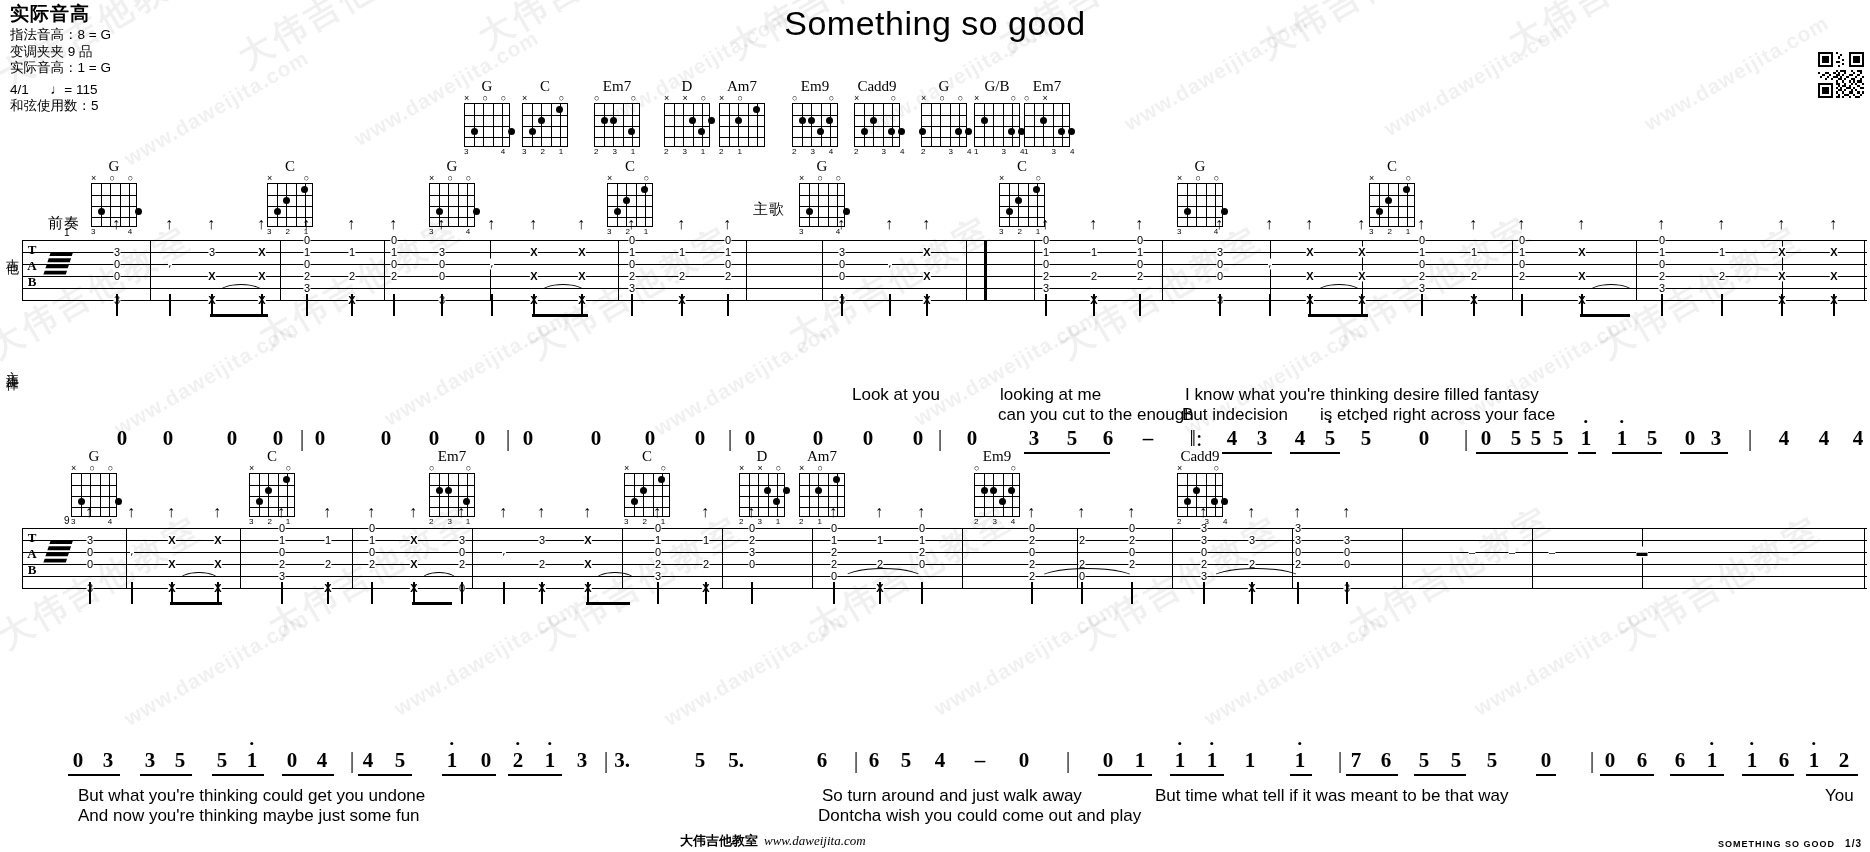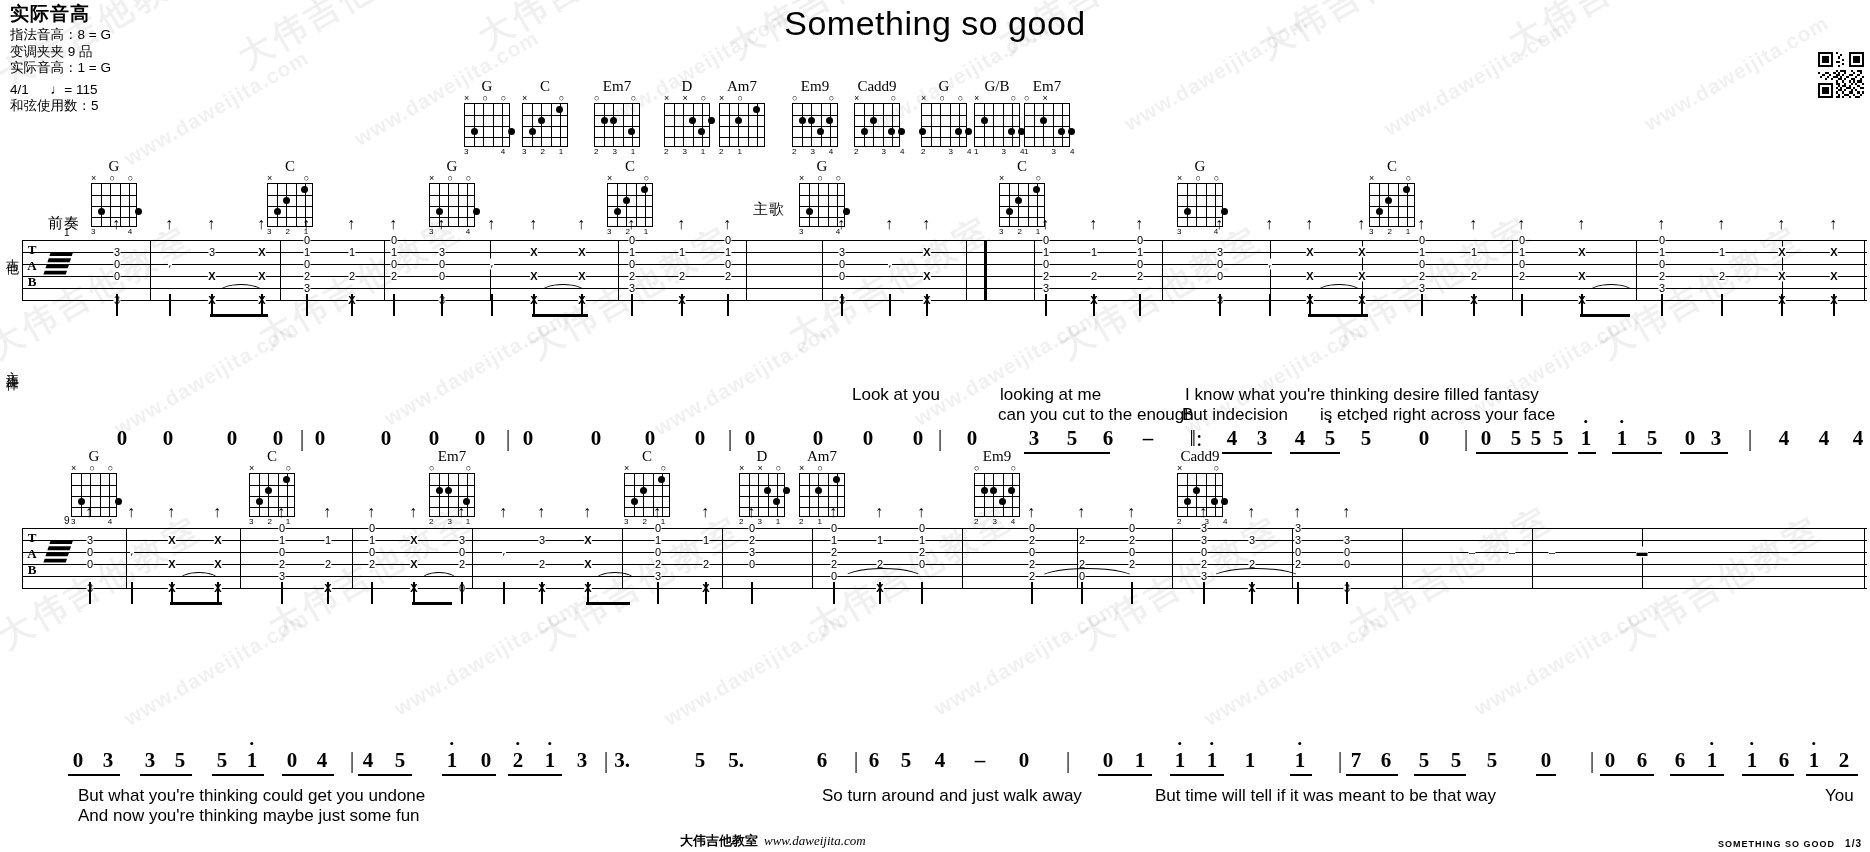--- a/index.html
+++ b/index.html
@@ -1641,21 +1641,22 @@
       <div class="underbar" style="left: 1536px; width: 20px; top: 24px;"></div>
       <div class="underbar" style="left: 1600px; width: 54px; top: 24px;"></div>
       <div class="underbar" style="left: 1670px; width: 54px; top: 24px;"></div>
       <div class="underbar" style="left: 1742px; width: 52px; top: 24px;"></div>
       <div class="underbar" style="left: 1806px; width: 52px; top: 24px;"></div>
     </div>
 
   <div class="lyric" style="left:78px; top:806px;">And now you're thinking maybe just some fun</div>
   <div class="lyric" style="left:78px; top:786px;">But what you're thinking could get you undone</div>
   <div class="lyric" style="left:822px; top:786px;">So turn around and just walk away</div>
-  <div class="lyric" style="left:1155px; top:786px;">But time will tell if it was meant to be that way</div>
+  <div class="lyric" style="left:818px; top:806px;">Dontcha wish you could come out and play</div>
+  <div class="lyric" style="left:1155px; top:786px;">But time what tell if it was meant to be that way</div>
   <div class="lyric" style="left:1825px; top:786px;">You</div>
 
   <div class="footer-left">
     <span class="cn">大伟吉他教室</span><span class="url">www.daweijita.com</span>
   </div>
   <div class="footer-right">
     <span>SOMETHING SO GOOD</span><span class="pg">1/3</span>
   </div>
 
 </div>

